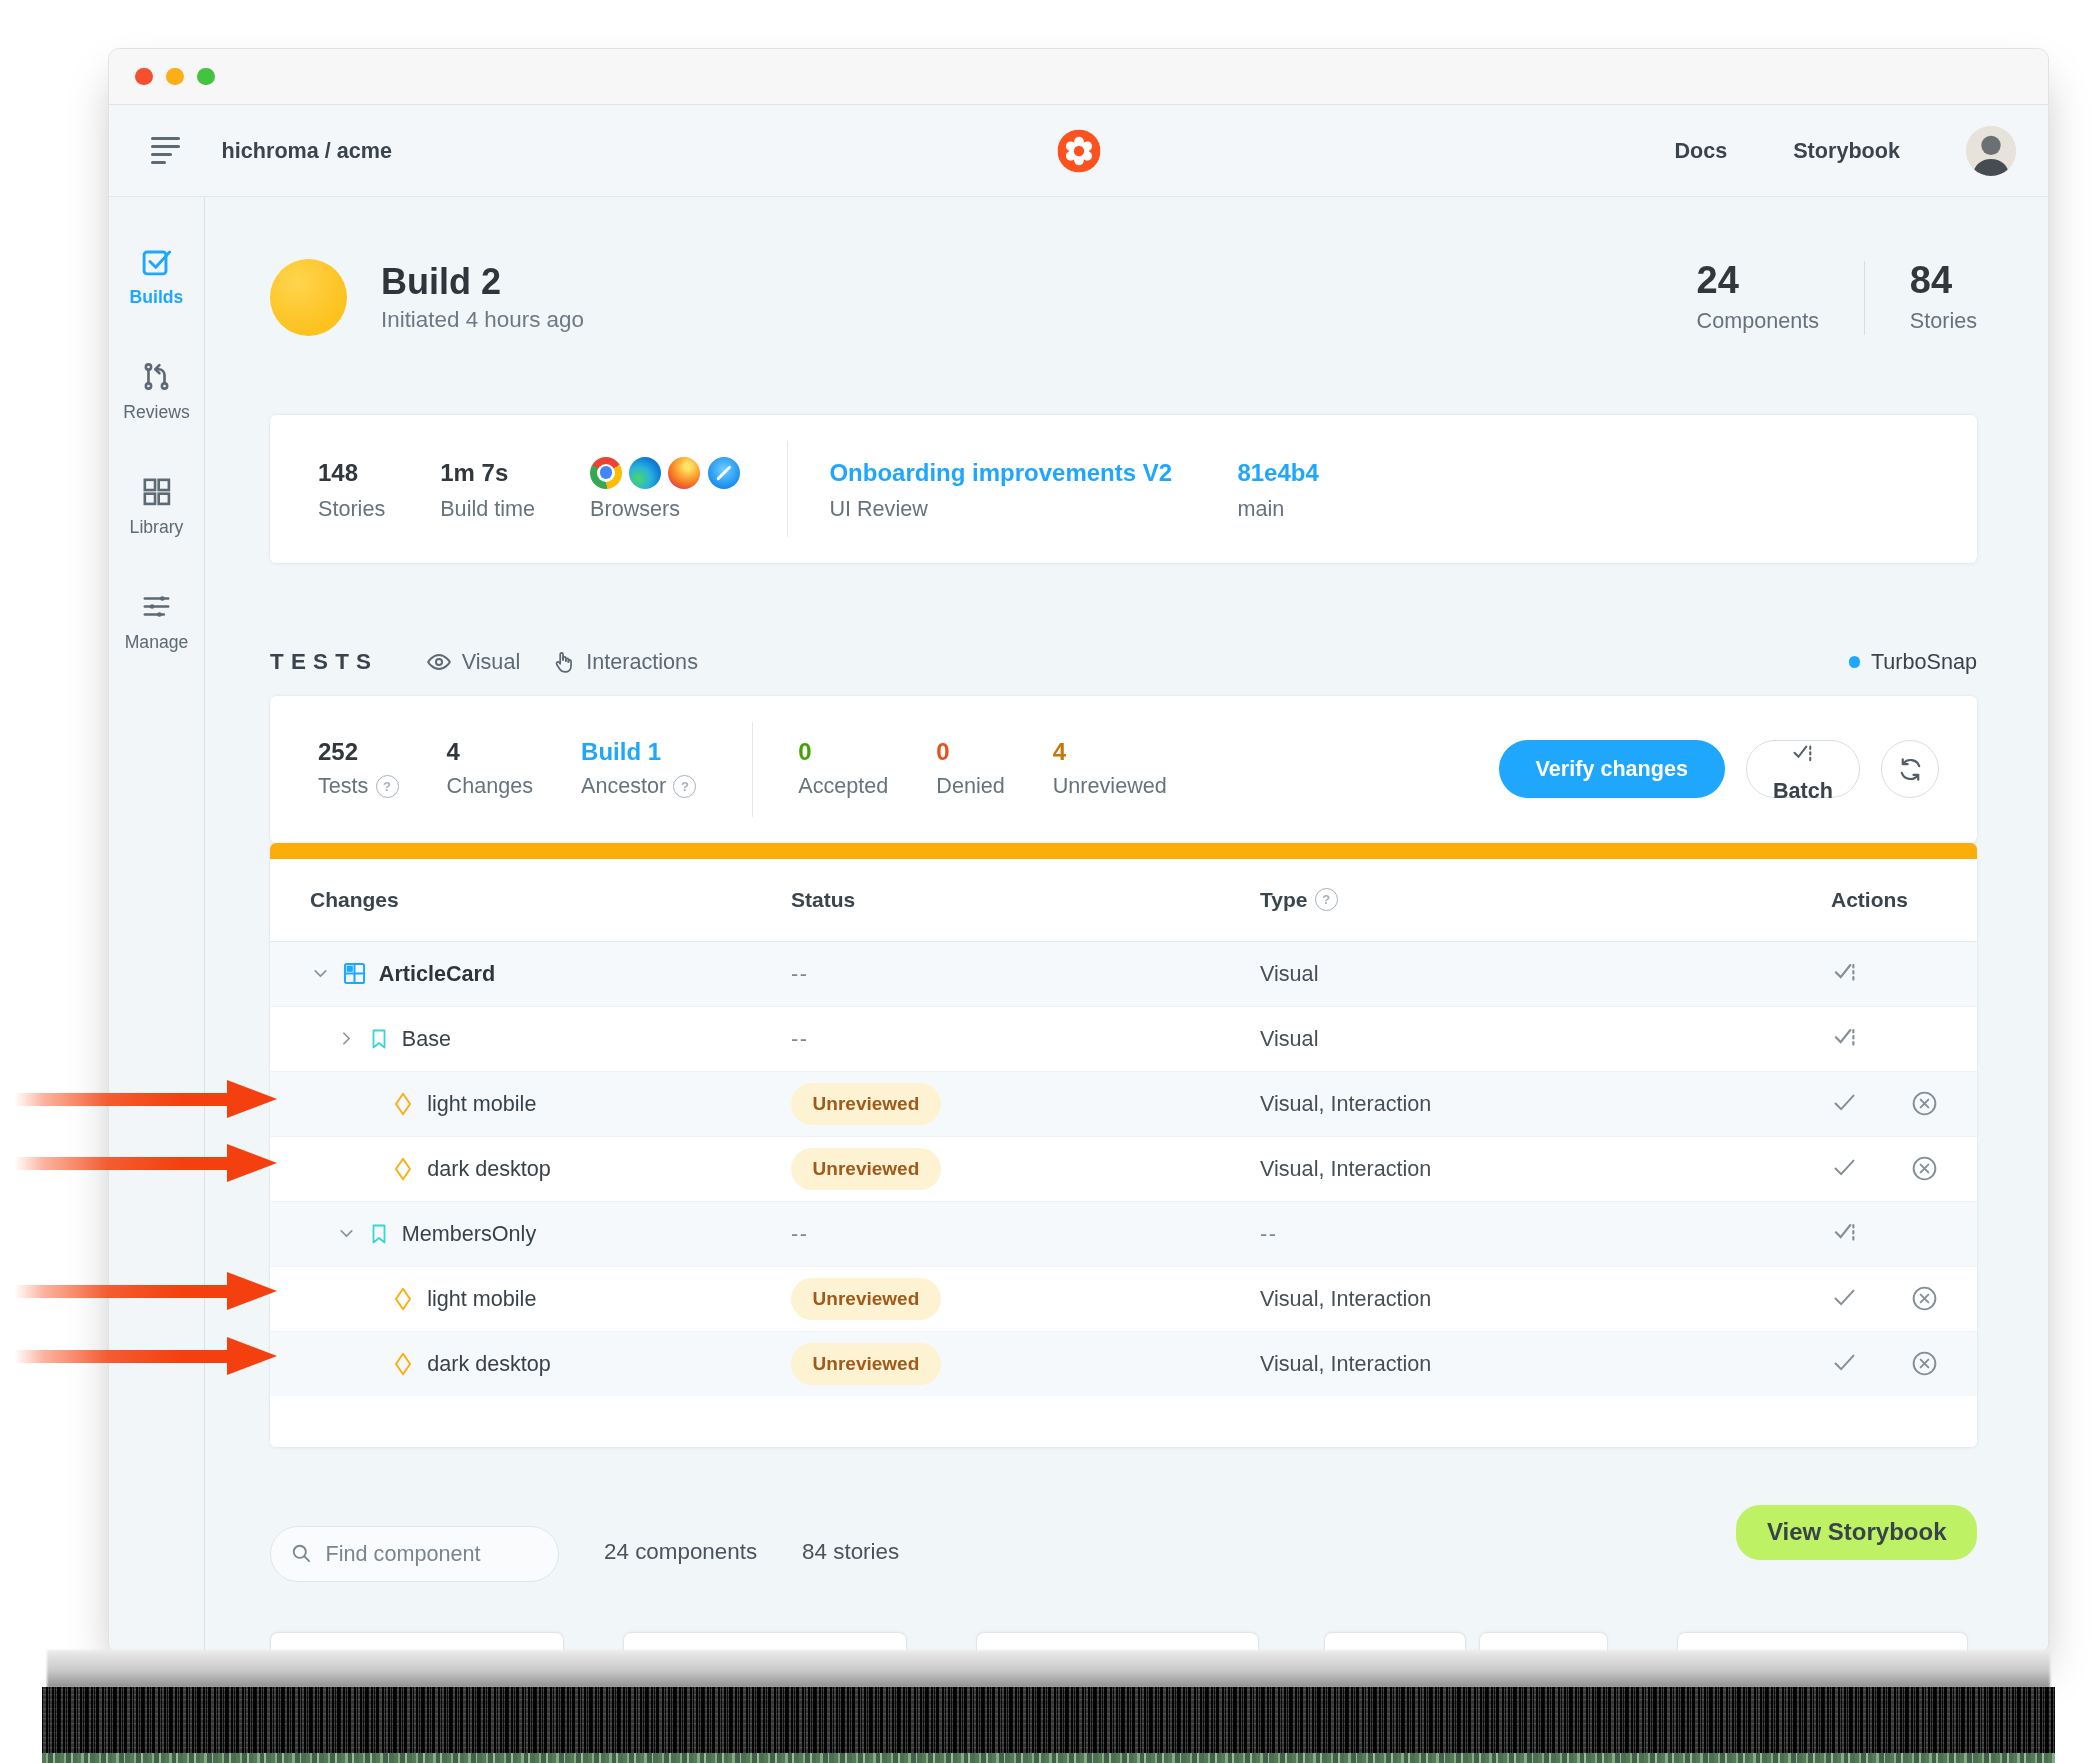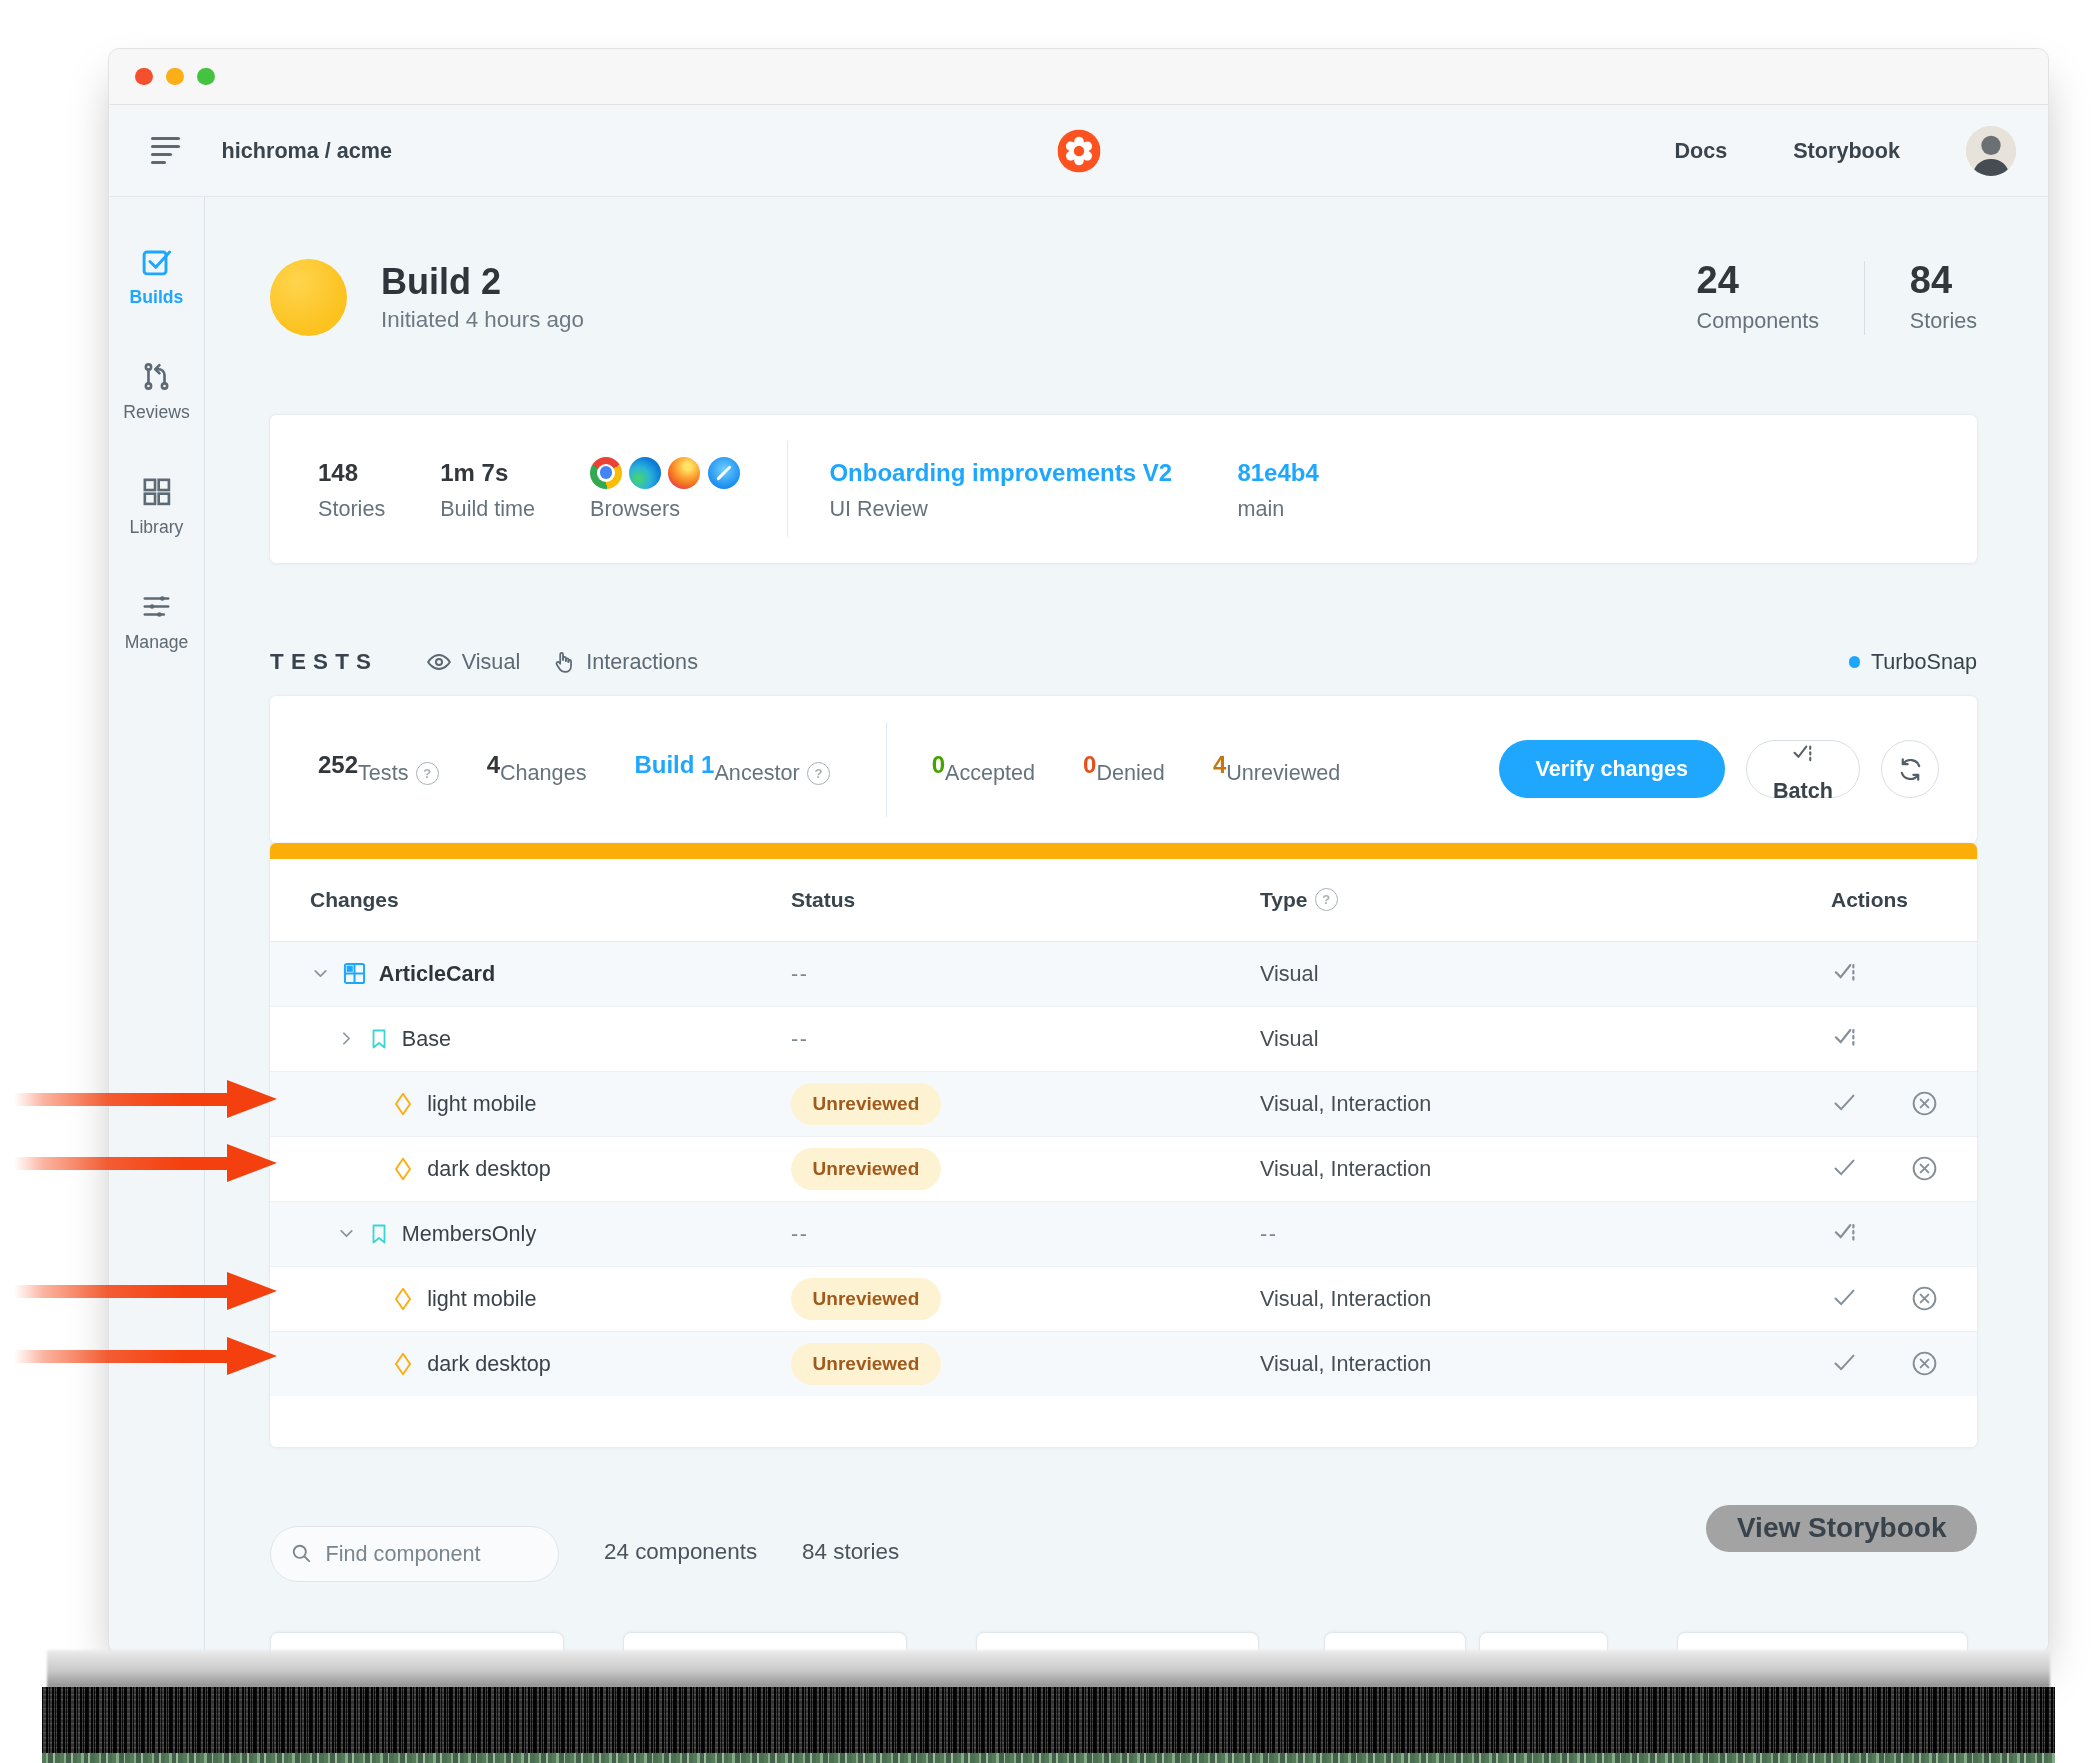--- a/index.html
+++ b/index.html
@@ -64,21 +64,21 @@
   .linkwide{width:353px;}
   
   .testsrow{margin-top:83px;height:32px;display:flex;align-items:center;}
   .theading{font-size:22.4px;font-weight:700;letter-spacing:7.2px;color:#39434b;}
   .tfilter{display:flex;align-items:center;gap:9.6px;margin-left:48px;color:#5d6973;font-size:21.6px;cursor:pointer;}
   .tfilter + .tfilter{margin-left:30.5px;}
   .turbo{margin-left:auto;display:flex;align-items:center;gap:11.2px;font-size:21.6px;color:#39434b;}
   .bluedot{width:11.2px;height:11.2px;border-radius:50%;background:#1ea7fd;}
   
   .metrics{margin-top:17.6px;height:147px;display:flex;align-items:center;padding:0 38px 0 48px;box-sizing:border-box;}
-  .metric{display:flex;margin-right:48px;}
+  .metric{display:flex;flex-direction:column;margin-right:48px;}
   .metric .v{font-size:24px;font-weight:700;color:#32373c;line-height:1.1;}
   .metric .l{font-size:21.6px;color:#67737c;margin-top:8px;display:flex;align-items:center;}
   .metric .v.blue{color:#1ea7fd;} .metric .v.green{color:#44a300;} .metric .v.red{color:#e8501a;} .metric .v.amber{color:#c4770e;}
   .mdiv{width:0.8px;height:95px;background:#e3eaef;margin:0 45px 0 8px;}
   .help{width:21px;height:21px;border-radius:50%;border:1.6px solid #a7b1b9;color:#a7b1b9;font-size:13px;font-weight:700;
         display:inline-flex;align-items:center;justify-content:center;margin-left:7.2px;}
   .btns{margin-left:auto;display:flex;align-items:center;gap:21px;}
   .verify{height:58px;padding:0 37px;border-radius:29px;background:#1ea7fd;color:#fff;font-size:21.6px;font-weight:700;
           border:none;display:flex;align-items:center;cursor:pointer;font-family:inherit;}
   .batch{height:58px;padding:0 26px;border-radius:29px;background:#fff;border:0.8px solid #d8dfe4;color:#39434b;
@@ -111,22 +111,22 @@
   .acts .ic.right{margin-left:auto;}
   .tfooter{height:51px;background:#fff;}
   
   .frow{margin-top:58px;height:77px;display:flex;align-items:flex-start;}
   .search{margin-top:21px;width:289px;height:56px;border:1.6px solid #dfe6eb;border-radius:28px;background:rgba(255,255,255,.55);
           display:flex;align-items:center;padding:0 19px;box-sizing:border-box;gap:11.2px;}
   .search input{border:none;outline:none;background:transparent;font-size:21.6px;color:#39434b;width:100%;
                 font-family:inherit;}
   .search input::placeholder{color:#7a858d;}
   .counts{display:flex;gap:45px;margin:34px 0 0 45px;font-size:22.4px;color:#4a545c;}
-  .storybook{margin-left:auto;height:47px;padding:0 30.5px;border-radius:24px;background:#a3a3a3;border:none;
-             font-size:28px;font-weight:700;color:#39434b;display:flex;align-items:center;cursor:pointer;font-family:inherit;}
+  .storybook{margin-left:auto;height:55px;padding:0 30.5px;border-radius:24px;background:#bef264;border:none;
+             font-size:24px;font-weight:700;color:#39434b;display:flex;align-items:center;cursor:pointer;font-family:inherit;}
   .dslabel{margin-top:24px;font-size:22.4px;font-weight:700;letter-spacing:7.2px;color:#39434b;}
   
   .bcard{position:absolute;top:1435px;height:48px;background:#fff;border:0.8px solid #e0e6ec;border-radius:8px 8px 0 0;
          box-shadow:0 -0.8px 3.2px rgba(0,0,0,.04);}
   
   .arrow{position:absolute;left:14.4px;width:263px;height:38px;pointer-events:none;}
   .arrow .shaft{position:absolute;left:0;top:13px;width:215px;height:13px;
        background:linear-gradient(90deg,rgba(244,64,14,0) 0,rgba(244,64,14,.4) 14%,rgba(244,64,14,.85) 45%,#f4400e 78%);}
   .arrow .head{position:absolute;left:213px;top:0;width:0;height:0;
        border-top:19px solid transparent;border-bottom:19px solid transparent;border-left:50px solid #f4400e;}

